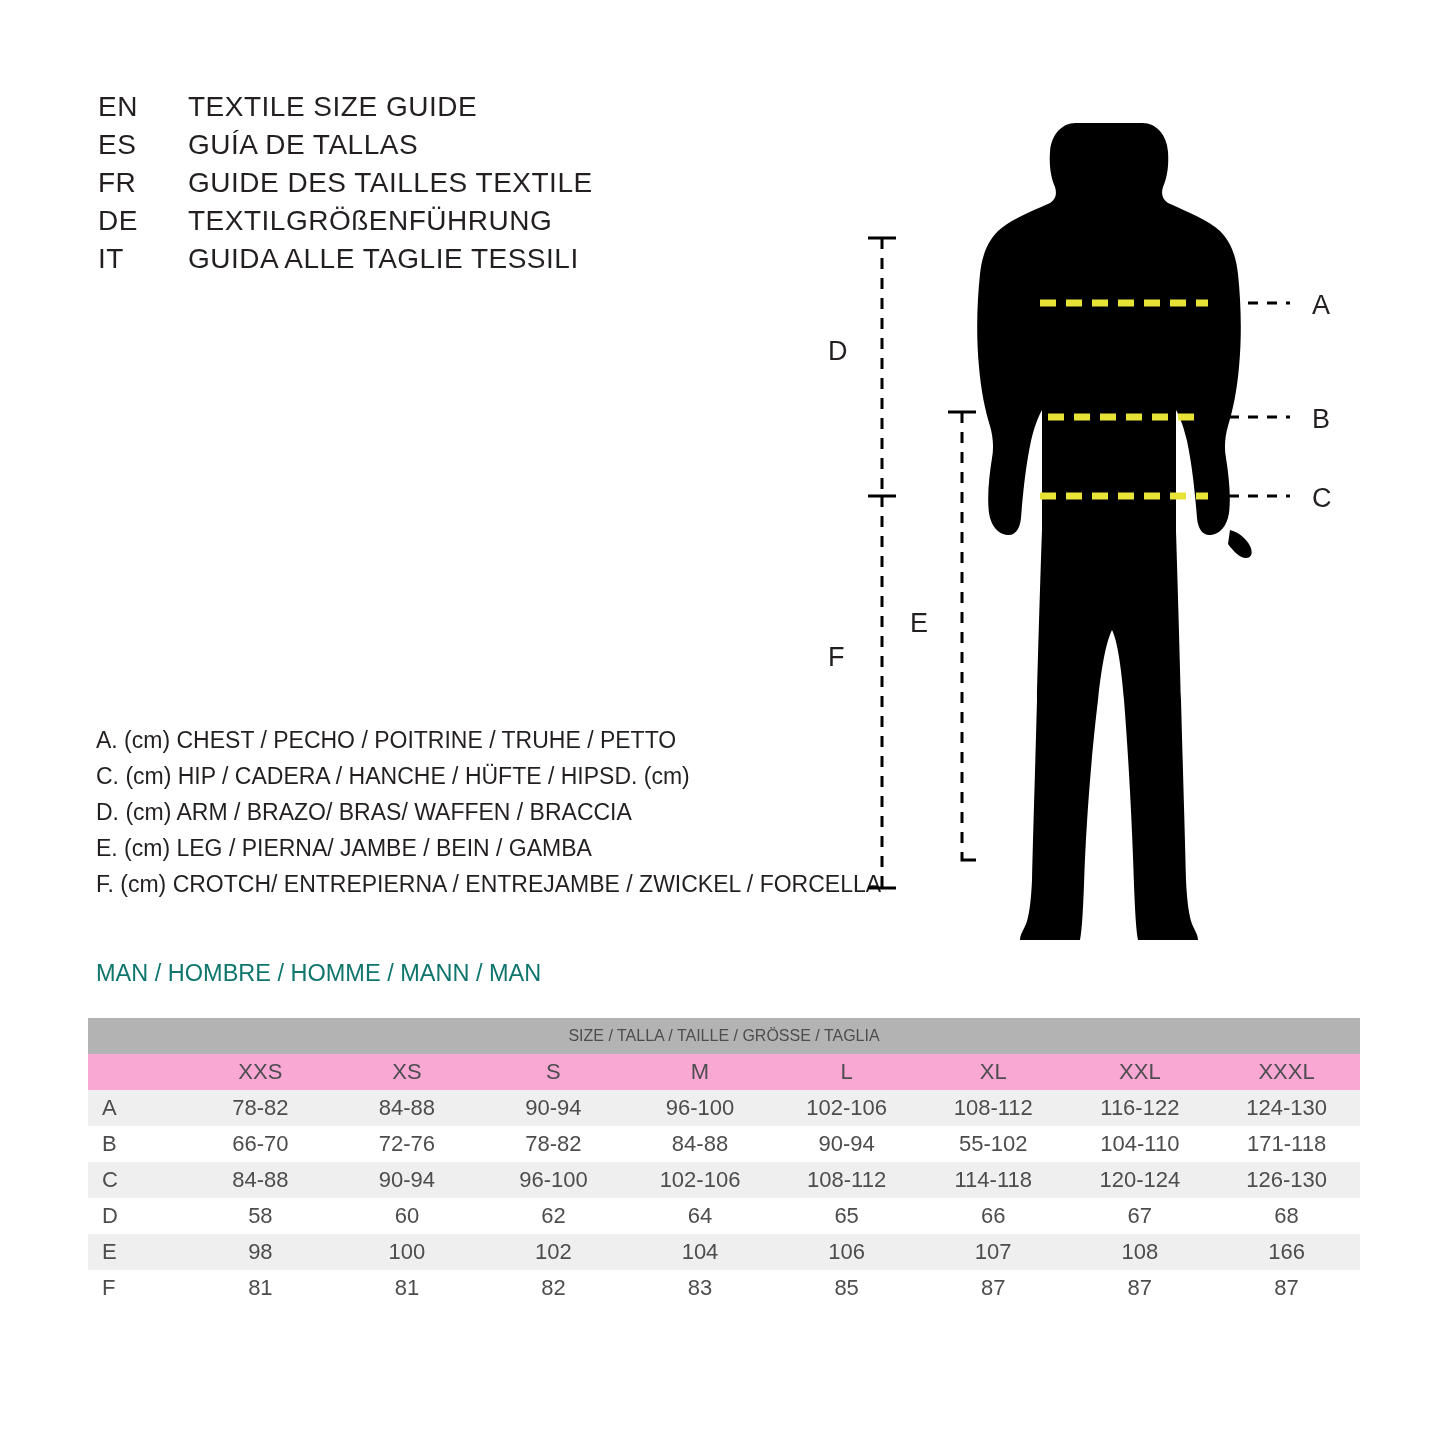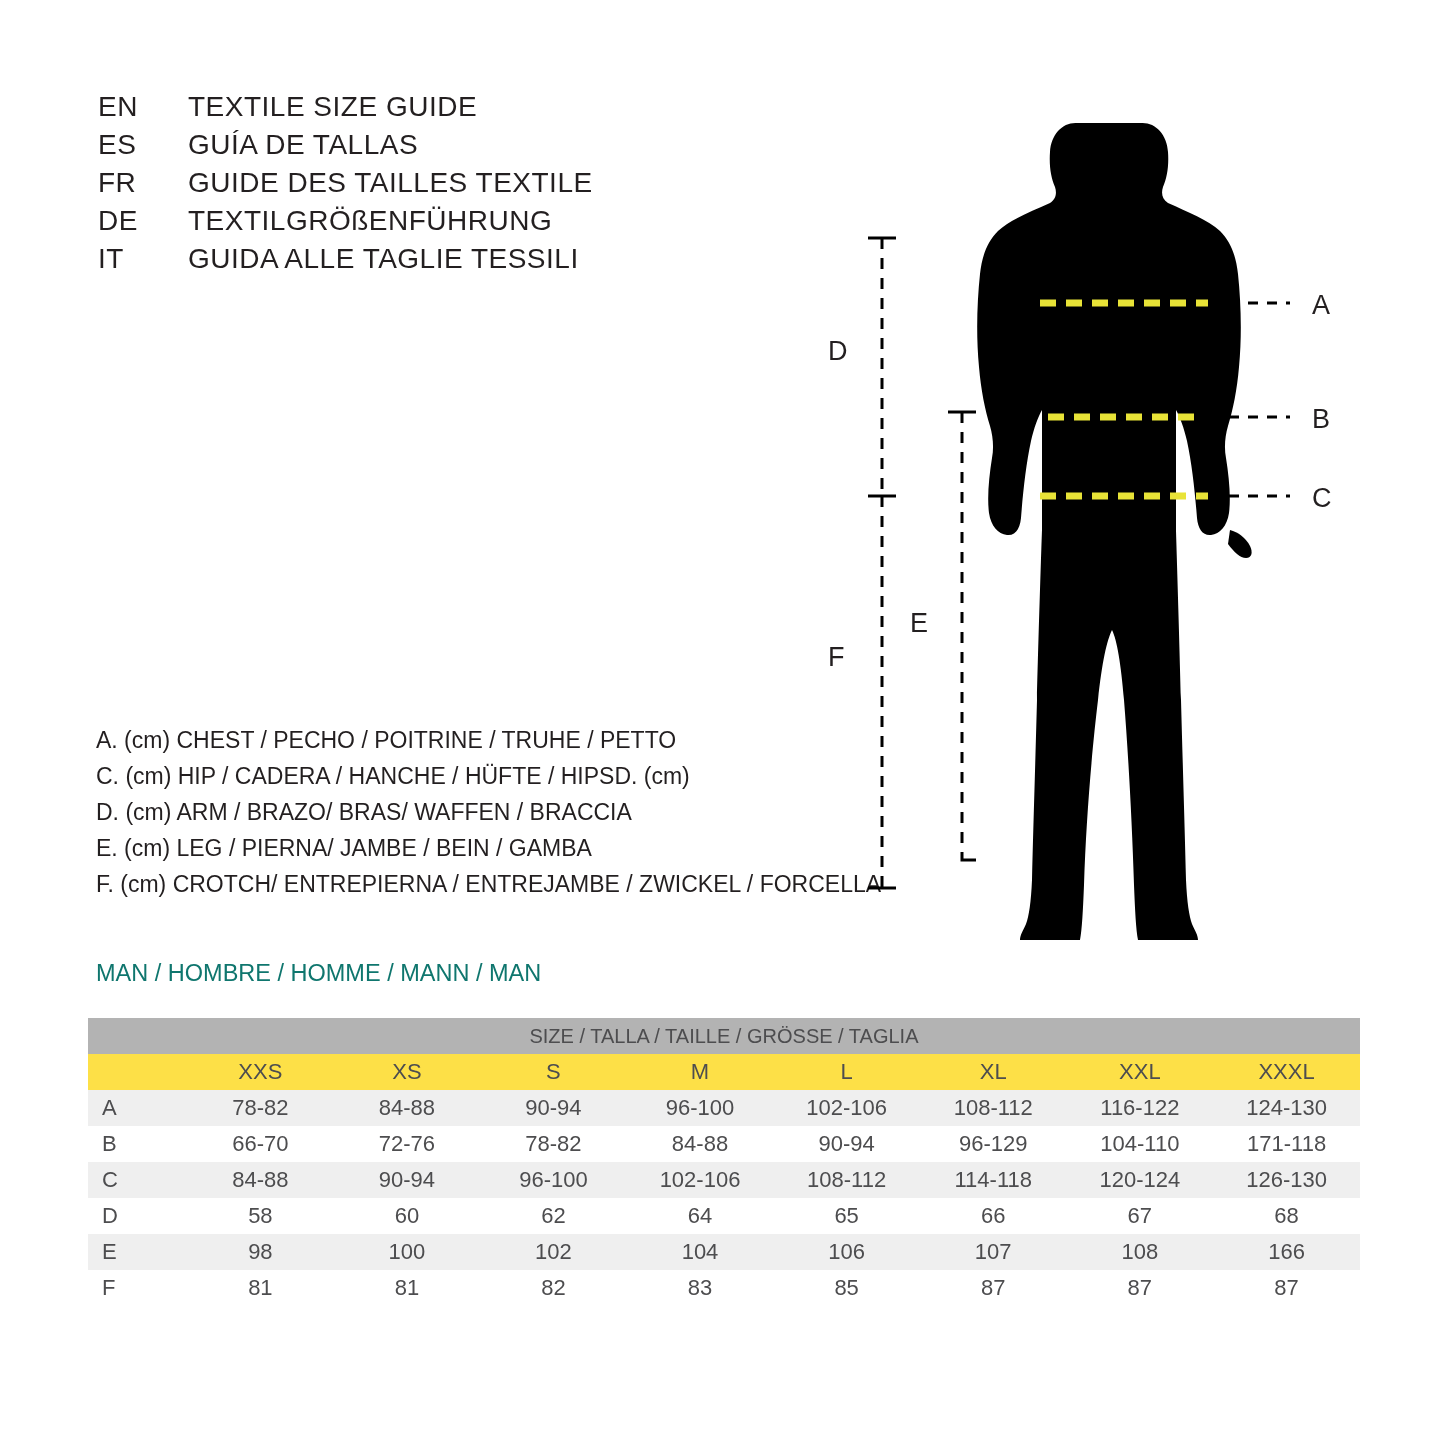--- a/index.html
+++ b/index.html
@@ -84,26 +84,26 @@
   #size-table td, #size-table th {
     padding: 0;
     height: 36px;
     font-weight: normal;
     text-align: center;
   }
   .hdr-band td {
     background: #b3b3b3;
     color: #4d4d4f;
     text-align: left;
-    font-size: 20px;
+    font-size: 16px;
     height: 38px;
     padding-left: 14px;
   }
   .size-head td {
-    background: #fde047;
+    background: #f9a8d4;
     color: #4d4d4f;
     height: 40px;
   }
   .row-shade td { background: #efefef; }
   .row-plain td { background: #ffffff; }
   .rowlabel {
     text-align: left !important;
     padding-left: 14px !important;
     width: 86px;
   }
@@ -273,21 +273,21 @@
       <td>124-130</td>
     </tr>
 
     <tr class="row-plain">
       <td class="rowlabel">B</td>
       <td>66-70</td>
       <td>72-76</td>
       <td>78-82</td>
       <td>84-88</td>
       <td>90-94</td>
-      <td>96-129</td>
+      <td>55-102</td>
       <td>104-110</td>
       <td>171-118</td>
     </tr>
 
     <tr class="row-shade">
       <td class="rowlabel">C</td>
       <td>84-88</td>
       <td>90-94</td>
       <td>96-100</td>
       <td>102-106</td>

